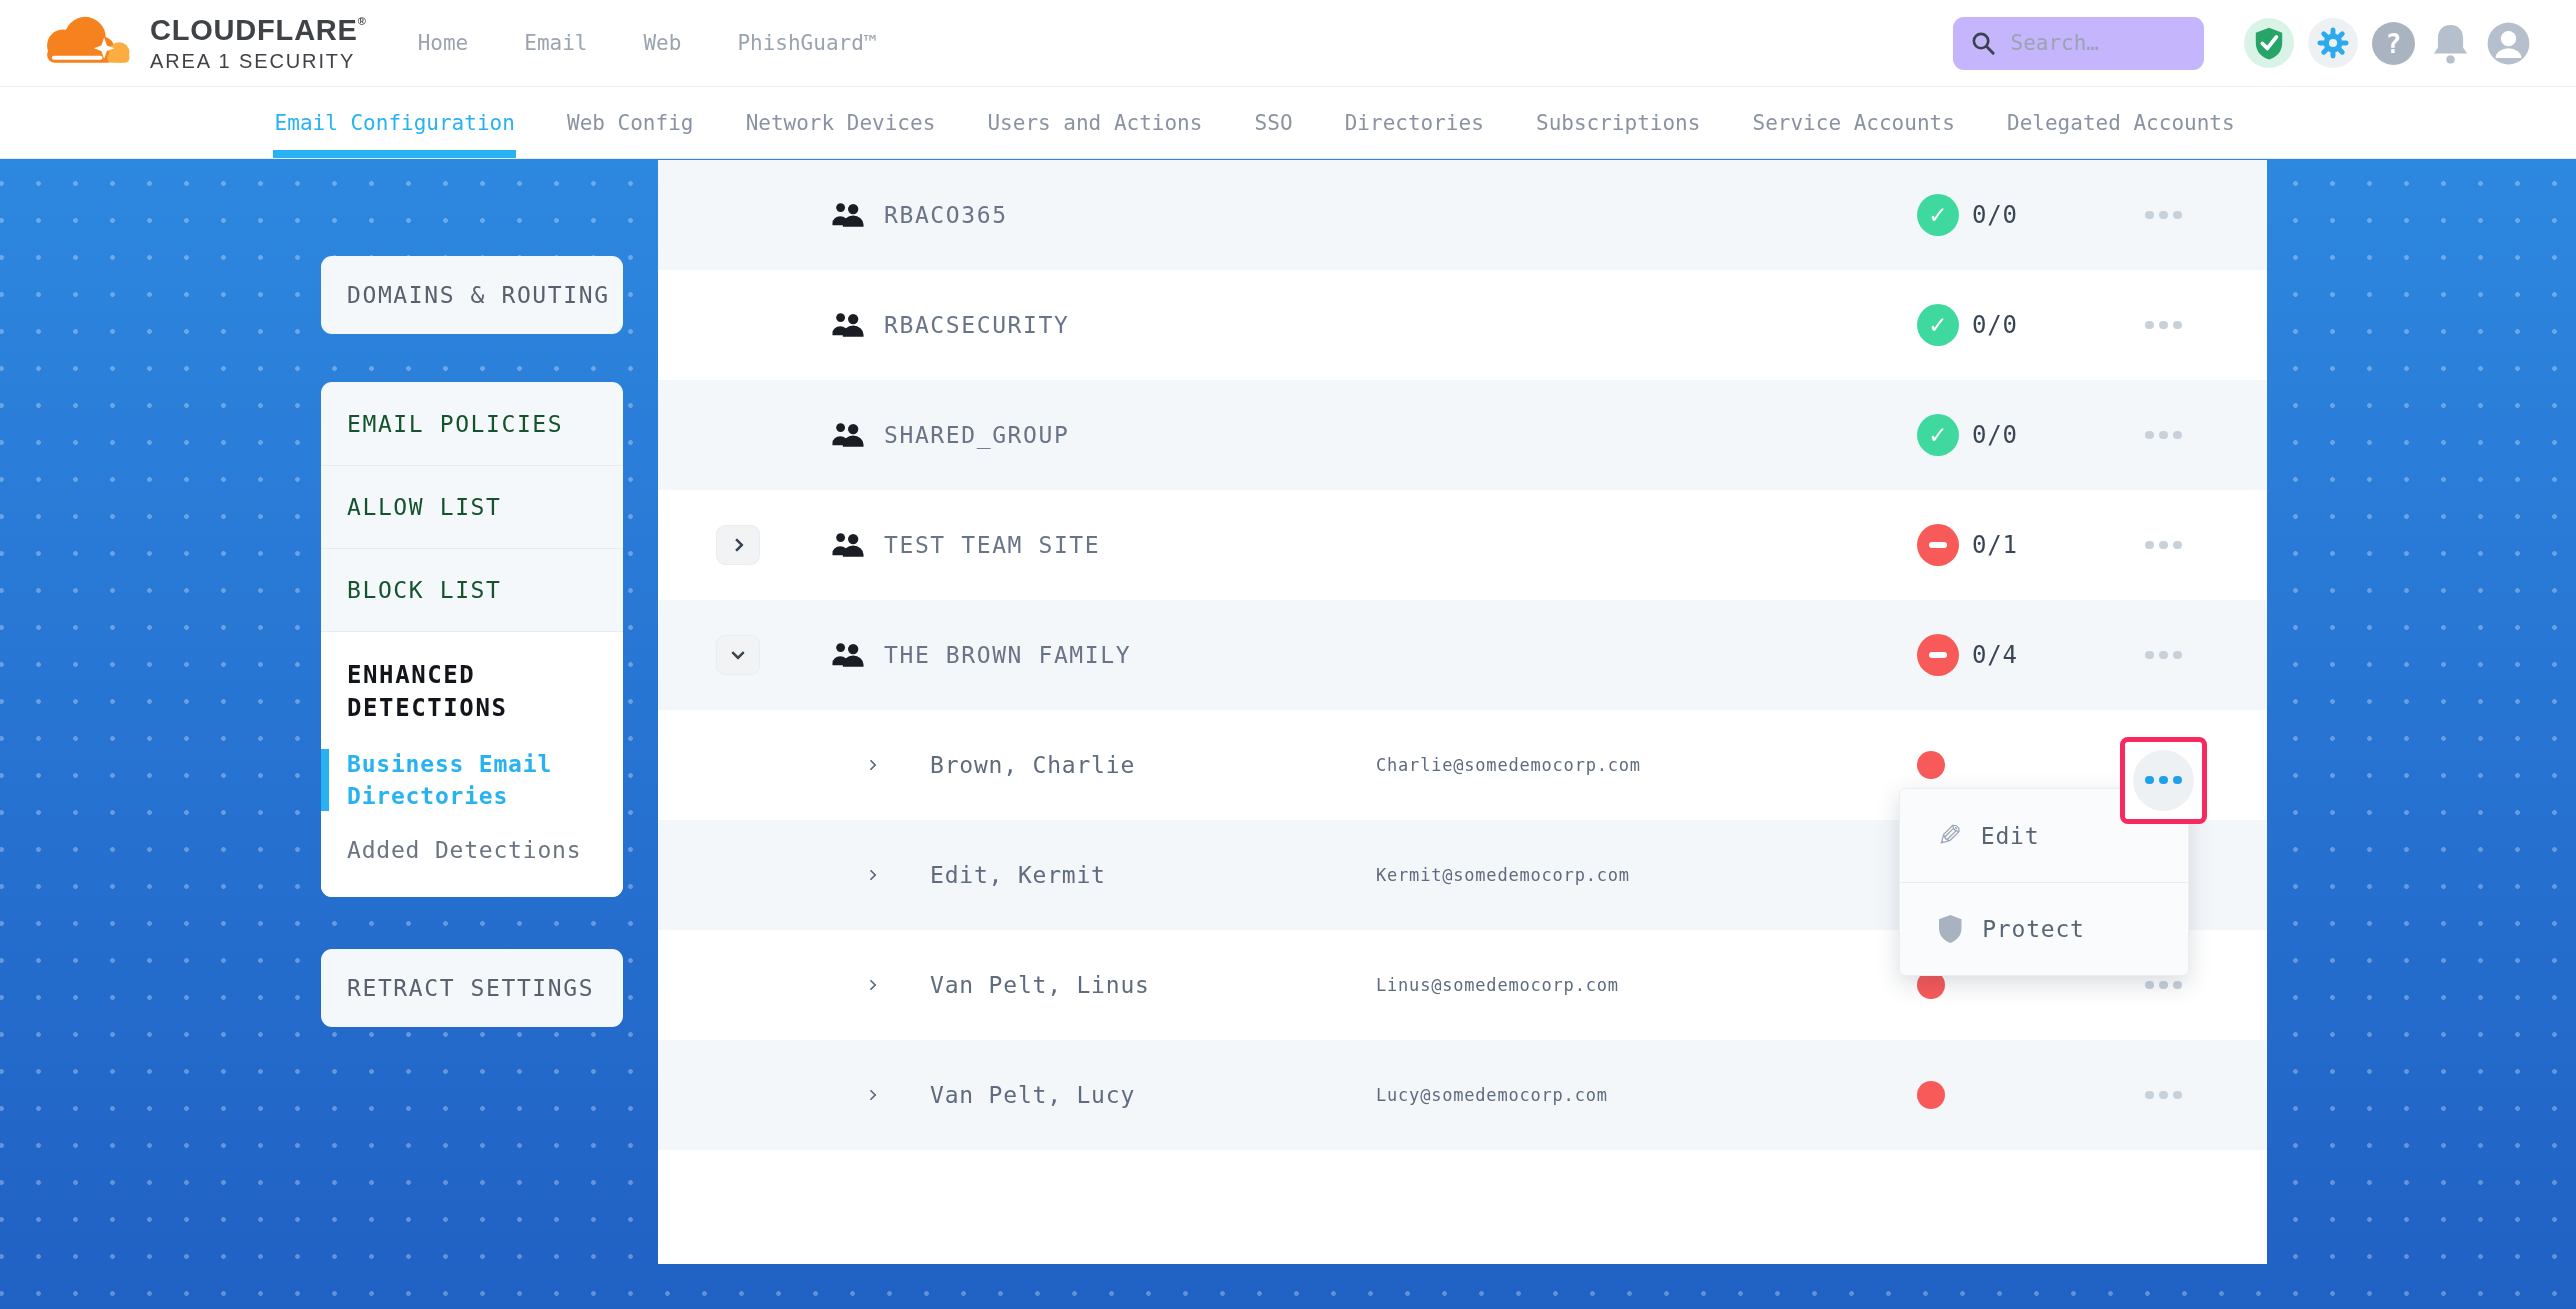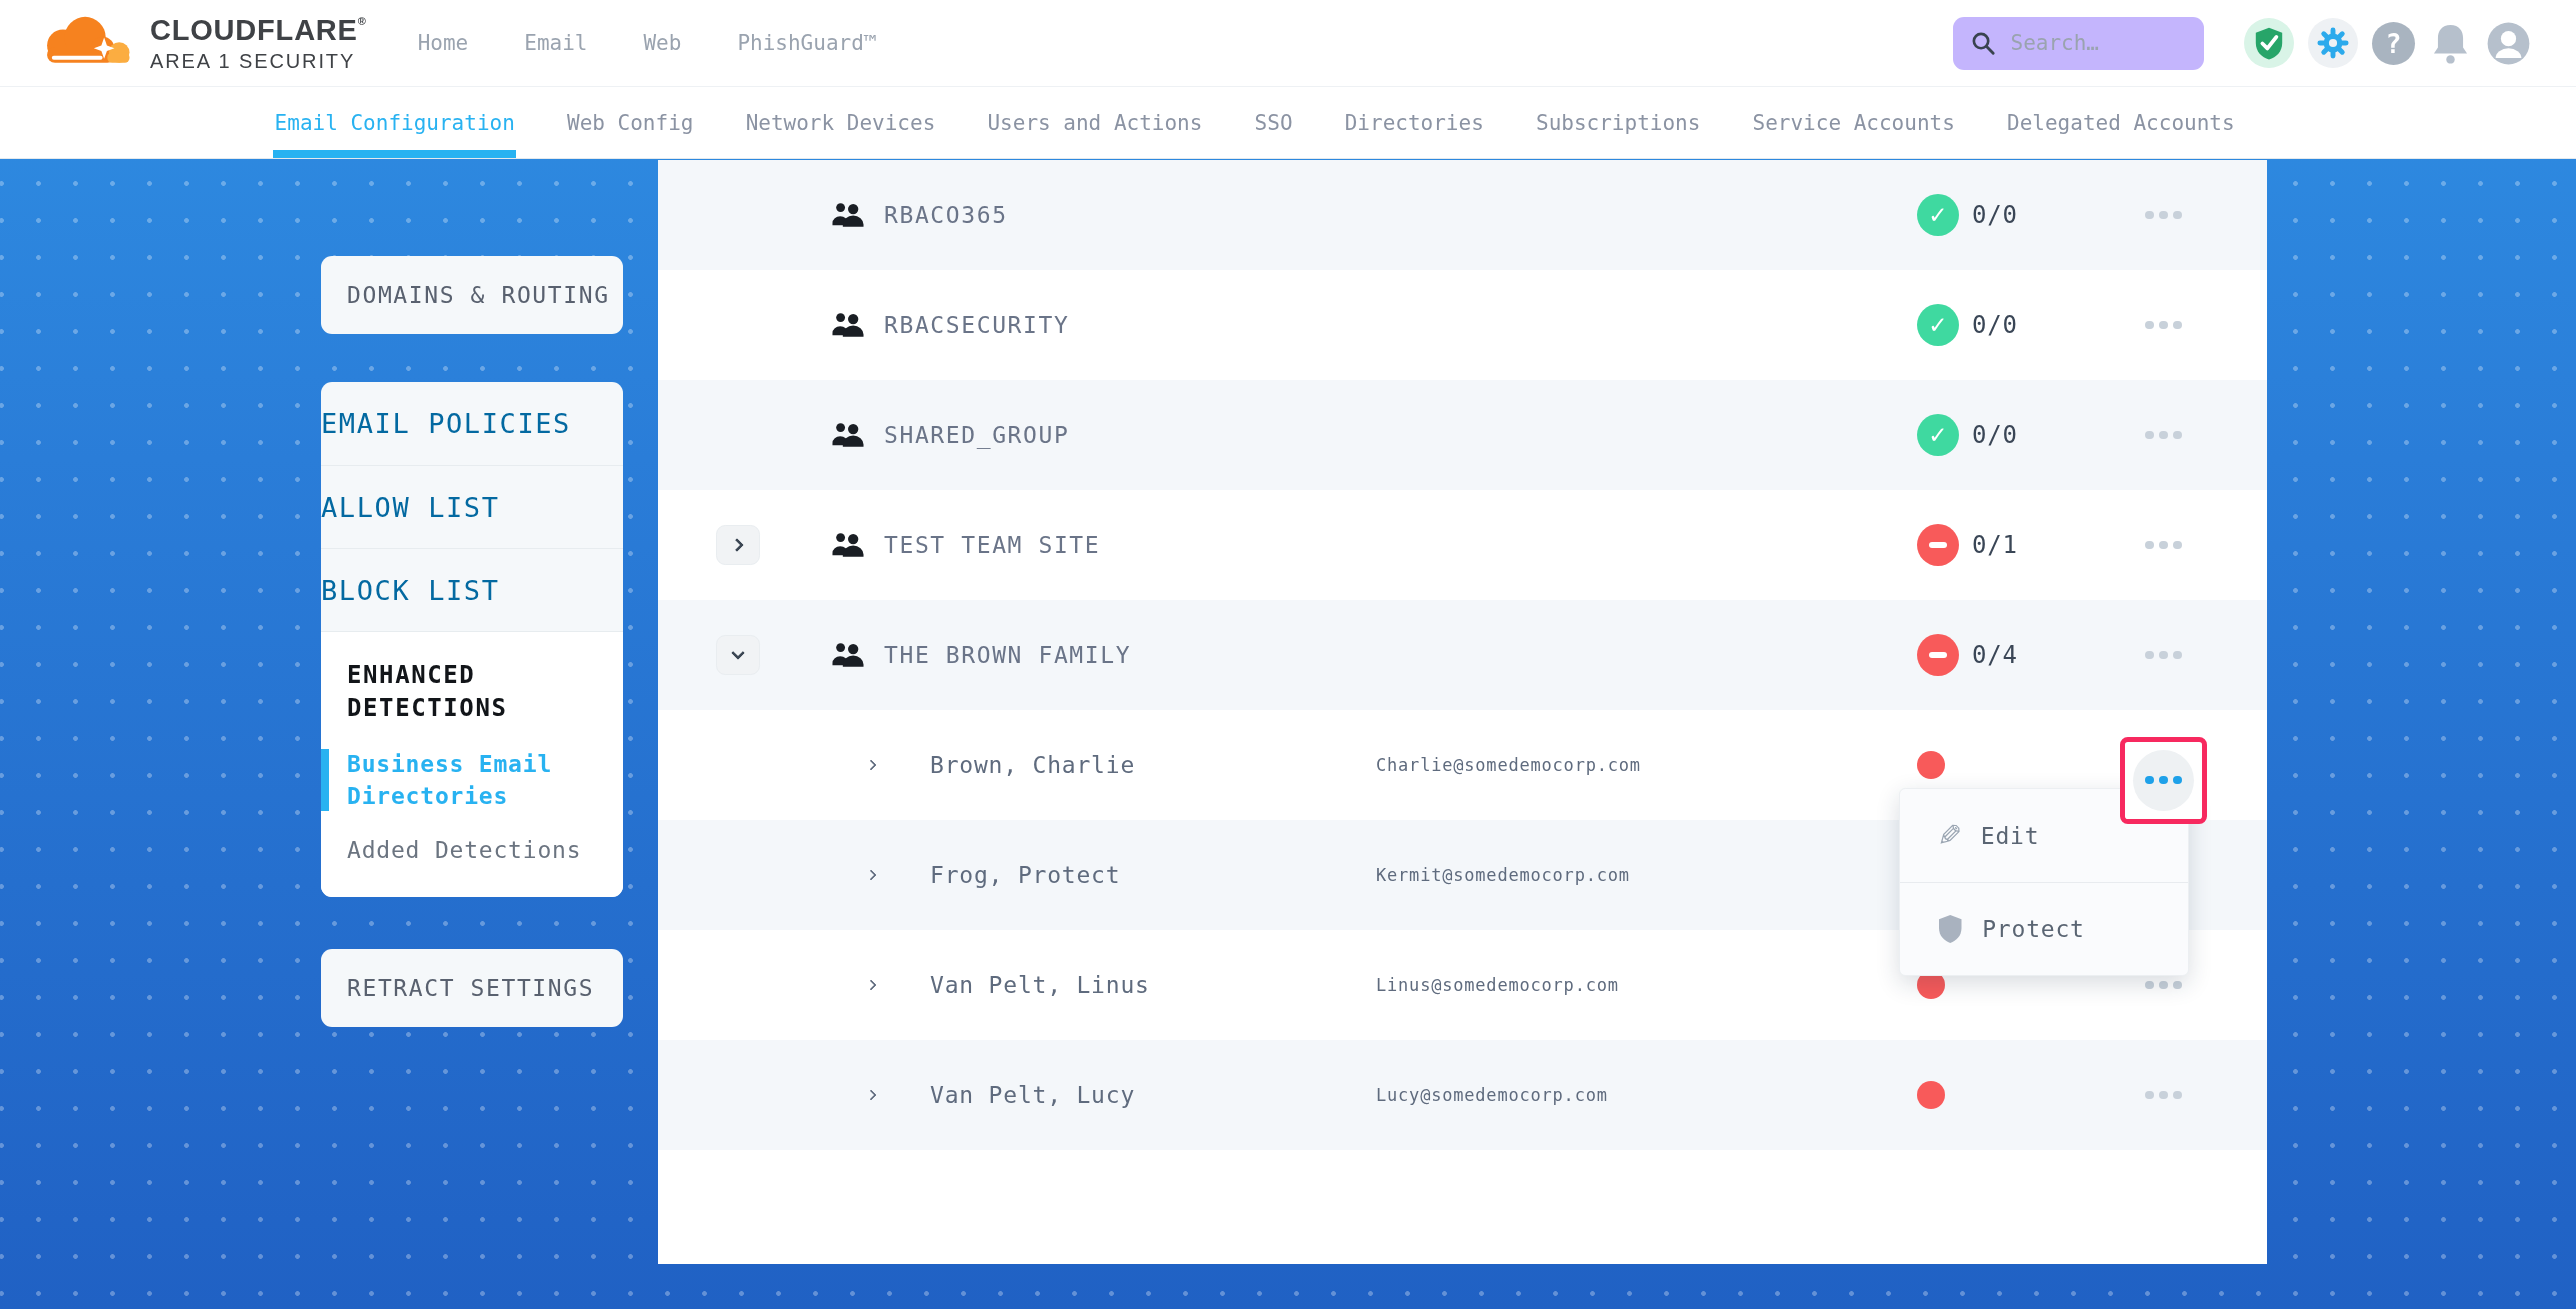--- a/index.html
+++ b/index.html
@@ -54,22 +54,22 @@
   .tab { position:relative; display:flex; align-items:center; font-size:21px; color:#8b93a3; cursor:pointer; padding:0 1.6px; }
   .tab.active { color:#28b2f1; }
   .tab.active::after { content:""; position:absolute; left:0; right:0; bottom:0; height:7.8px; background:#28b2f1; }
 
   
   .side-card { position:absolute; left:321px; width:302px; background:#f5f8fa; border-radius:11px; z-index:3; overflow:hidden;margin-top:40px; }
   .side-card.c1 { top:216px; height:78px; display:flex; align-items:center; }
   .side-card.c3 { top:909px; height:78px; display:flex; align-items:center; }
   .side-title { font-size:23px; color:#59616f; letter-spacing:1.6px; padding-left:26px; }
   .side-card.c2 { top:342px; }
-  .side-item { height:83px; display:flex; align-items:center; font-size:27px; color:#0369a1;
-    letter-spacing:1.6px; cursor:pointer; }
+  .side-item { height:83px; display:flex; align-items:center; font-size:23px; color:#14532d;
+    letter-spacing:1.6px; padding-left:26px; cursor:pointer; }
   .side-item + .side-item { border-top:0.8px solid #e7ecef; }
   .active-section { background:#ffffff; padding:26.5px 0 31px 0; border-top:0.8px solid #e7ecef; }
   .enhanced-title { font-size:24px; font-weight:700; color:#121519; letter-spacing:1.6px;
     line-height:1.38; padding-left:26px; width:257px; }
   .sub-item { position:relative; margin-top:23px; padding-left:26px; font-size:23px; line-height:1.4;
     width:265px; cursor:pointer; }
   .sub-item.active { color:#28b2f1; font-weight:700; letter-spacing:0.8px; }
   .sub-item.active::before { content:""; position:absolute; left:0; top:1.6px; bottom:1.6px; width:7.8px; background:#28b2f1; }
   .sub-item.plain { color:#6b7480; letter-spacing:0.8px; margin-top:22px; }
 
@@ -352,21 +352,21 @@
               <i></i>
               <i></i>
               <i></i>
             </span>
         </div>
       </div>
     </div>
 
     <div class="row alt">
       <span class="vc mchev"></span>
-      <span class="vc mname">Frog, Protect</span>
+      <span class="vc mname">Edit, Kermit</span>
       <span class="vc memail">Kermit@somedemocorp.com</span>
       <span class="vc rdot"></span>
     </div>
 
     <div class="row">
       <span class="vc mchev"></span>
       <span class="vc mname">Van Pelt, Linus</span>
       <span class="vc memail">Linus@somedemocorp.com</span>
       <span class="vc rdot"></span>
       <button class="vc menu-btn">

